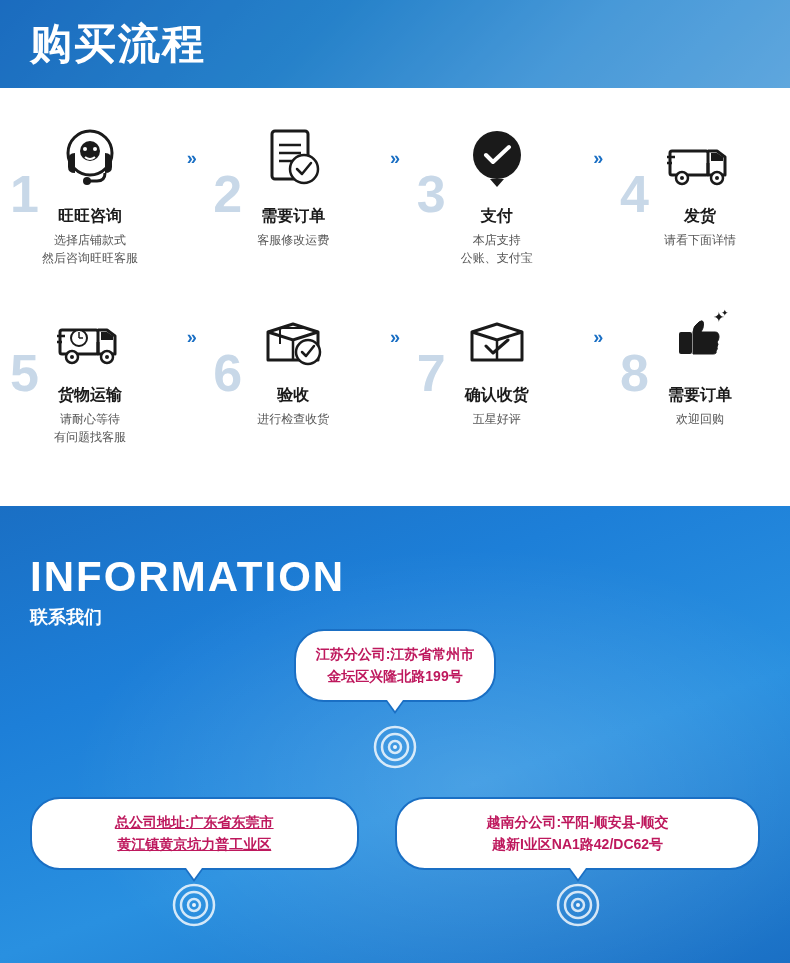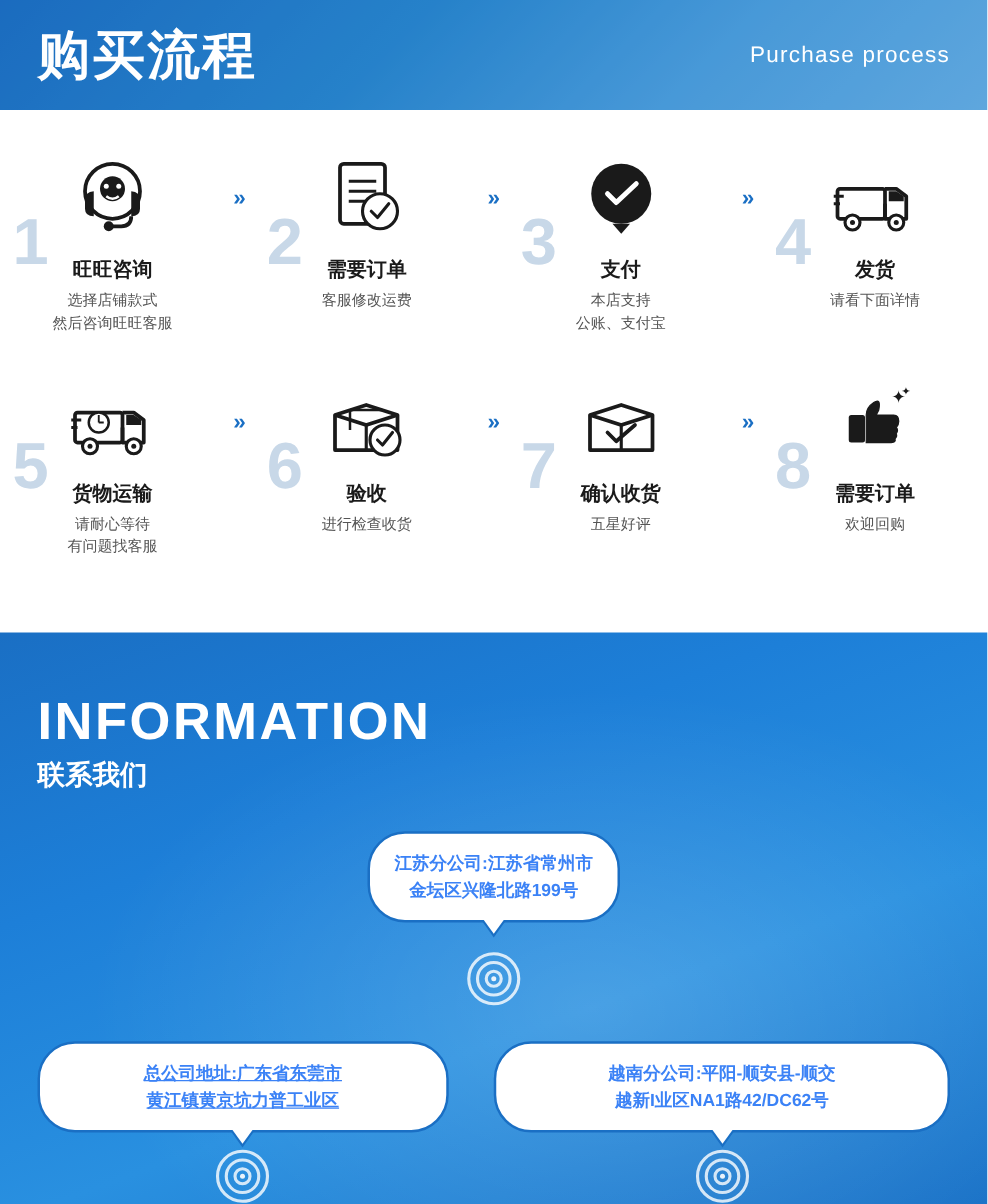--- a/index.html
+++ b/index.html
@@ -130,24 +130,23 @@
       font-size: 42px;
       font-weight: 800;
       color: #fff;
       letter-spacing: 2px;
       margin-bottom: 4px;
       position: relative;
       z-index: 1;
       margin-top: 12px;
     }
     .info-title-cn {
-      font-size: 22px;
+      font-size: 18px;
       font-weight: 700;
       color: #fff;
-      margin-bottom: 30px;
       position: relative;
       z-index: 1;
     }
 
     .bubble-container {
       position: relative;
       z-index: 2;
       display: flex;
       flex-direction: column;
       align-items: center;
@@ -158,21 +157,21 @@
       justify-content: center;
       margin-bottom: 20px;
     }
 
     .speech-bubble {
       background: #fff;
       border: 2.5px solid #1a6fc4;
       border-radius: 30px;
       padding: 12px 20px;
       font-size: 14px;
-      color: #3b82f6;
+      color: #be185d;
       font-weight: 600;
       text-align: center;
       line-height: 1.6;
       position: relative;
     }
     .speech-bubble.bubble-top-center::after {
       content: '';
       position: absolute;
       bottom: -14px;
       left: 50%;
@@ -260,21 +259,20 @@
       width: 46px;
       height: 46px;
     }
   </style>
 </head>
 <body>
 
 <div class="header-section">
   <div class="header-bg-overlay"></div>
   <div class="header-chinese-title">购买流程</div>
-  <div class="header-english-title">Purchase process</div>
 </div>
 
 <div class="steps-section">
 
   <div class="steps-row">
 
     <div class="step-item">
       <div class="step-number">1</div>
       <div class="step-icon-area">
 

